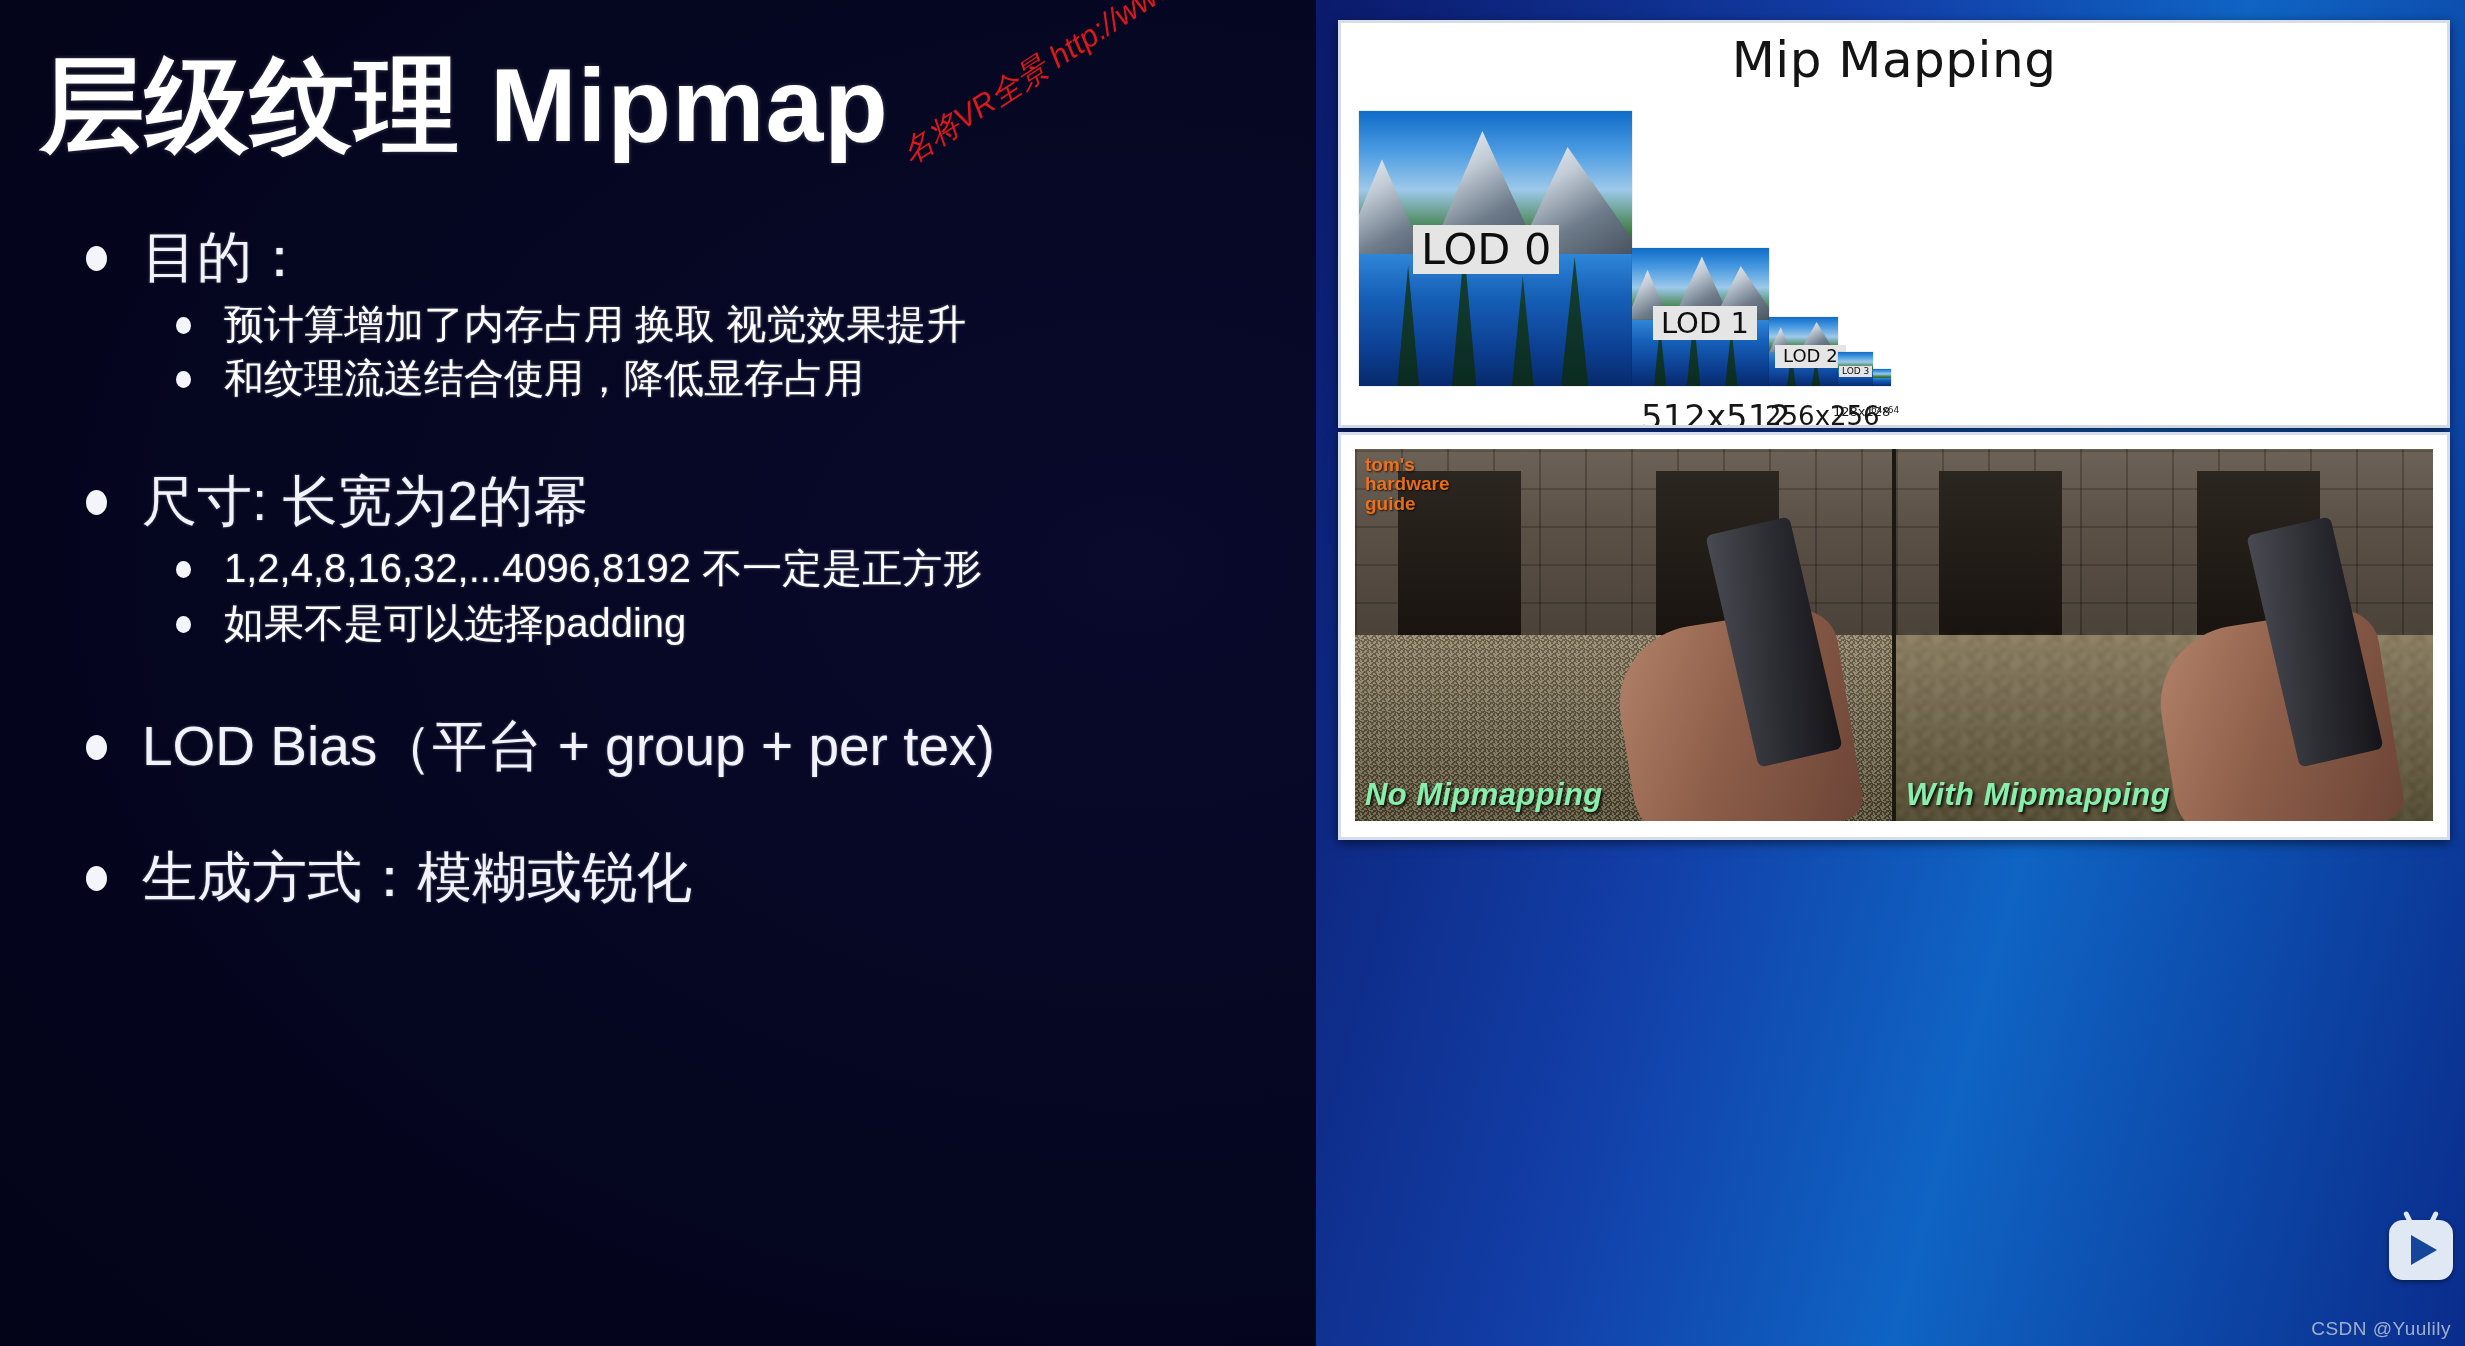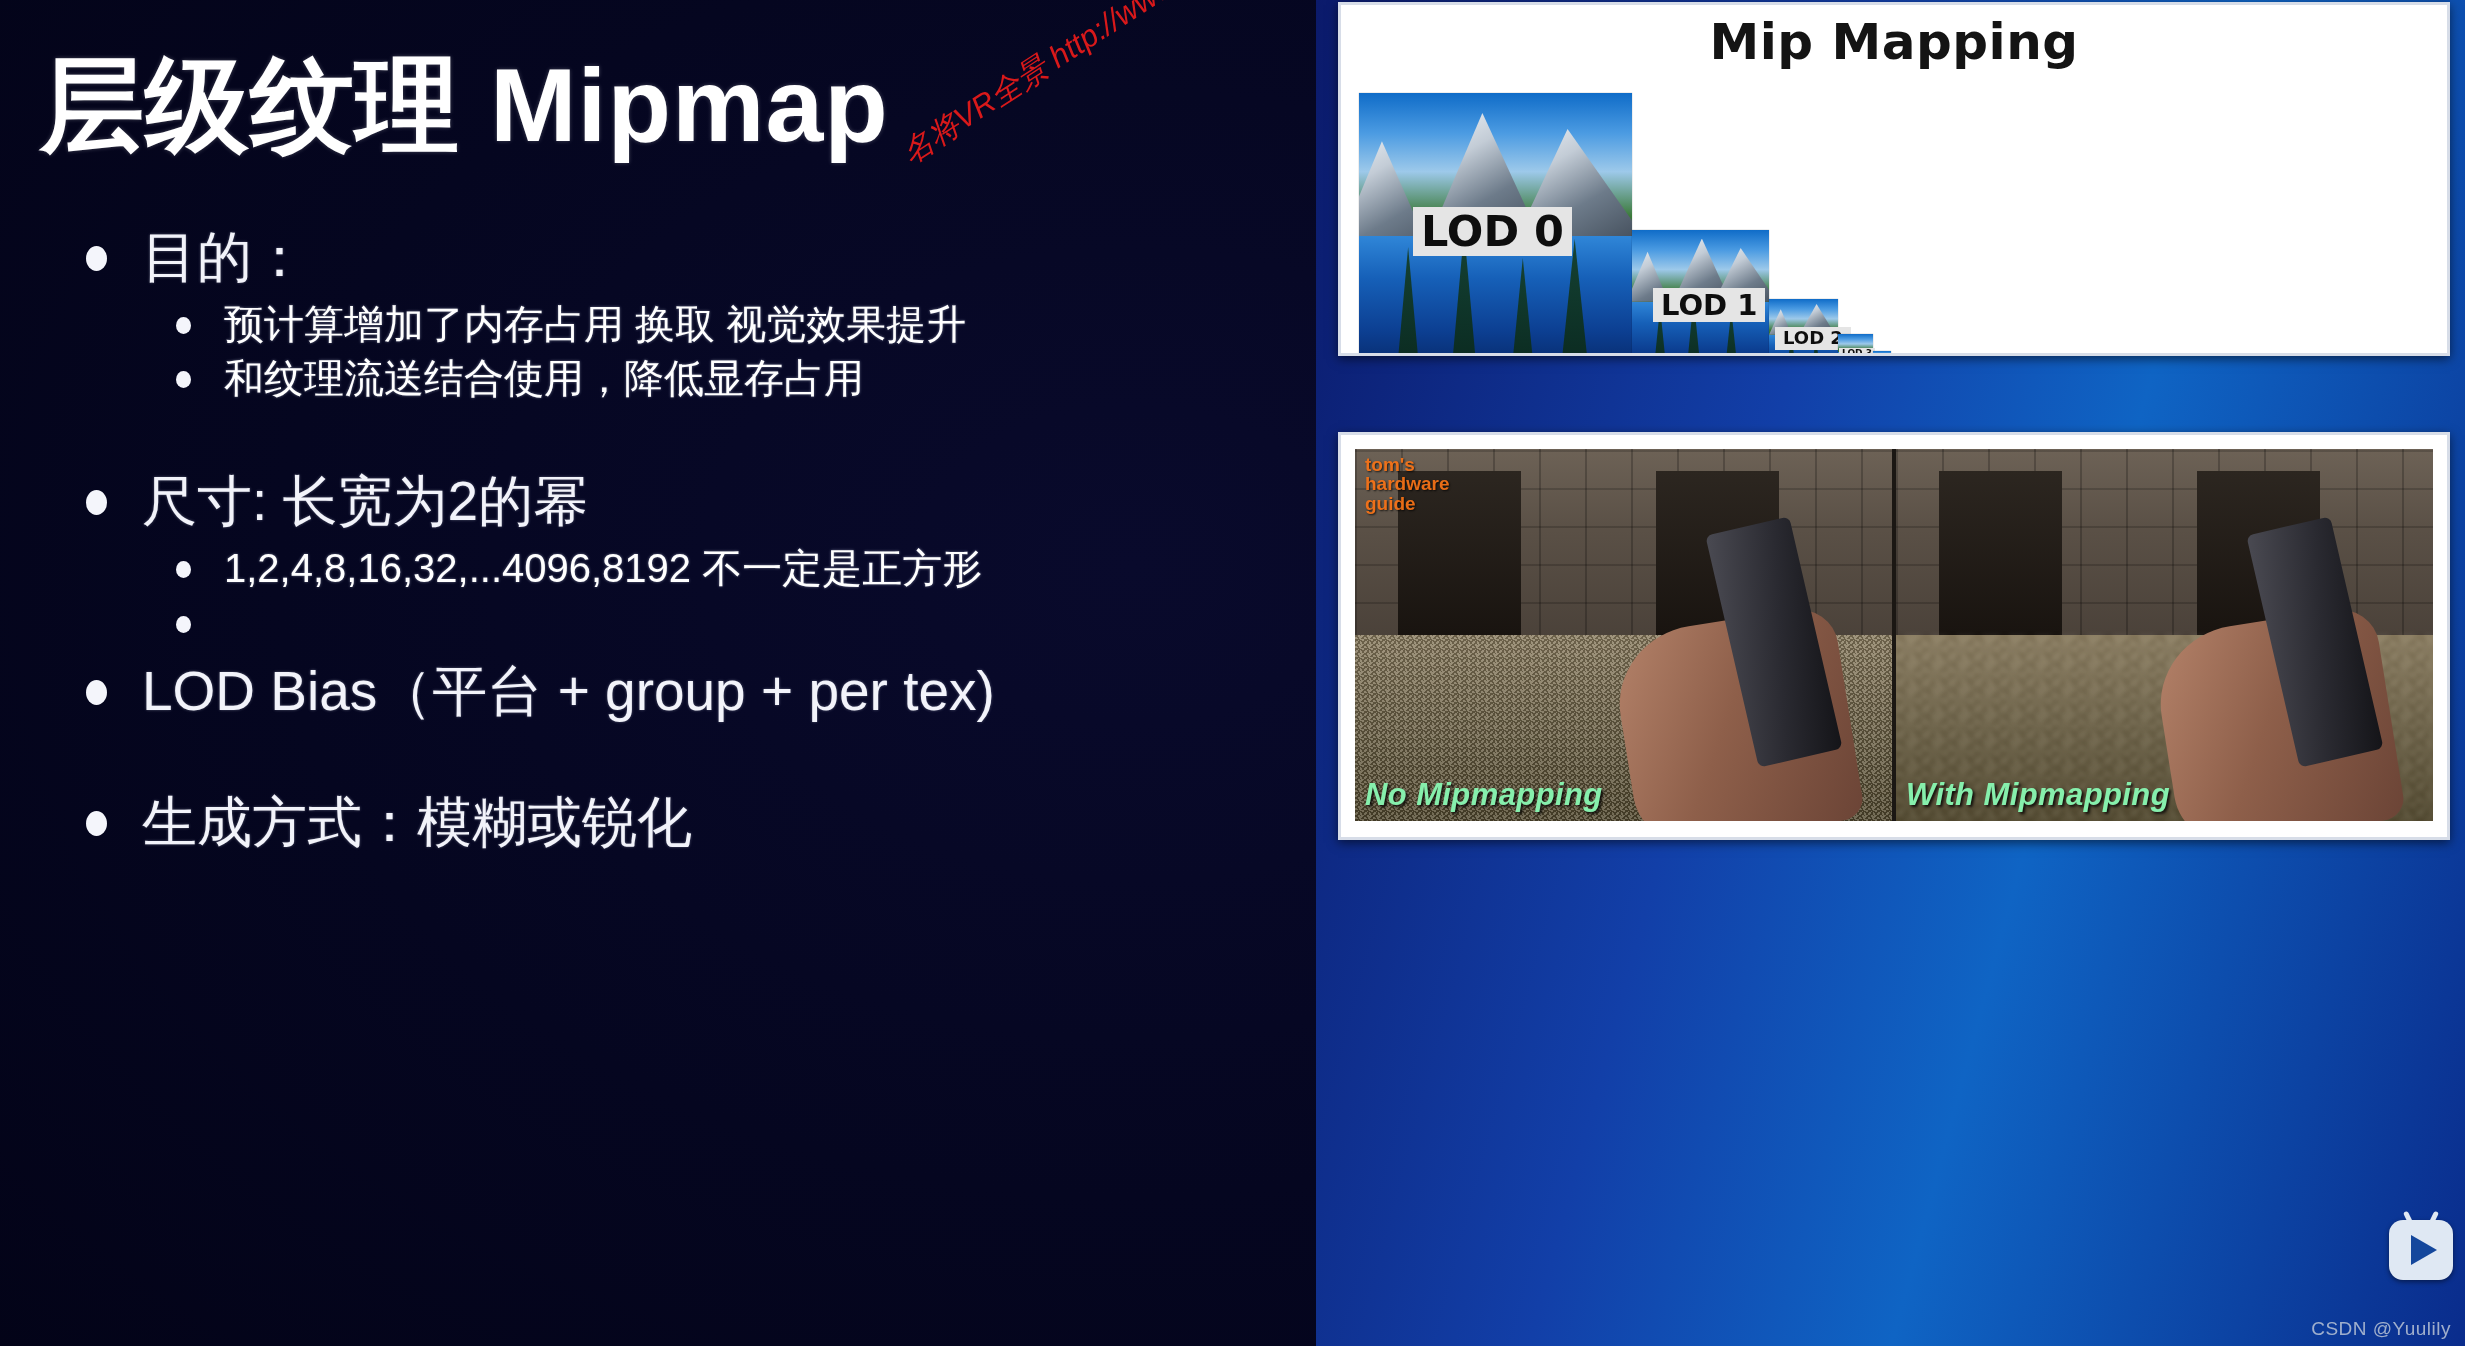--- a/index.html
+++ b/index.html
@@ -103,21 +103,21 @@
     width: 1149px; height: 1346px;
     background: linear-gradient(105deg, #0b1a6b 0%, #123fa8 38%, #0f64c4 62%, #0a2c8c 100%);
   }
   .photo-frame {
     position: absolute;
     background: #ffffff;
     border: 3px solid #d7dde8;
     box-shadow: 0 3px 10px rgba(0,0,0,0.55);
     overflow: hidden;
   }
-  #mip-frame { left: 22px; top: 2px; width: 1112px; height: 354px; font-weight: bold; }
+  #mip-frame { left: 22px; top: 20px; width: 1112px; height: 408px; }
   #game-frame { left: 22px; top: 432px; width: 1112px; height: 408px; }
 
   
   #mip-title {
     position: absolute;
     top: 8px; left: 0; right: 0;
     text-align: center;
     font-size: 50px;
     color: #141414;
     font-family: "DejaVu Sans", sans-serif;
@@ -299,20 +299,21 @@
       <li class="lvl1 gap-lg">
         <span class="dot"></span>
         <span>尺寸: 长宽为2的幂</span>
         <ul class="sub">
           <li class="lvl2">
             <span class="dot"></span>
             <span>1,2,4,8,16,32,...4096,8192 不一定是正方形</span>
           </li>
           <li class="lvl2">
             <span class="dot"></span>
+            <span>如果不是可以选择padding</span>
           </li>
         </ul>
       </li>
 
 
       <li class="lvl1 gap-lg">
         <span class="dot"></span>
         <span>LOD Bias（平台 + group + per tex)</span>
       </li>
 

